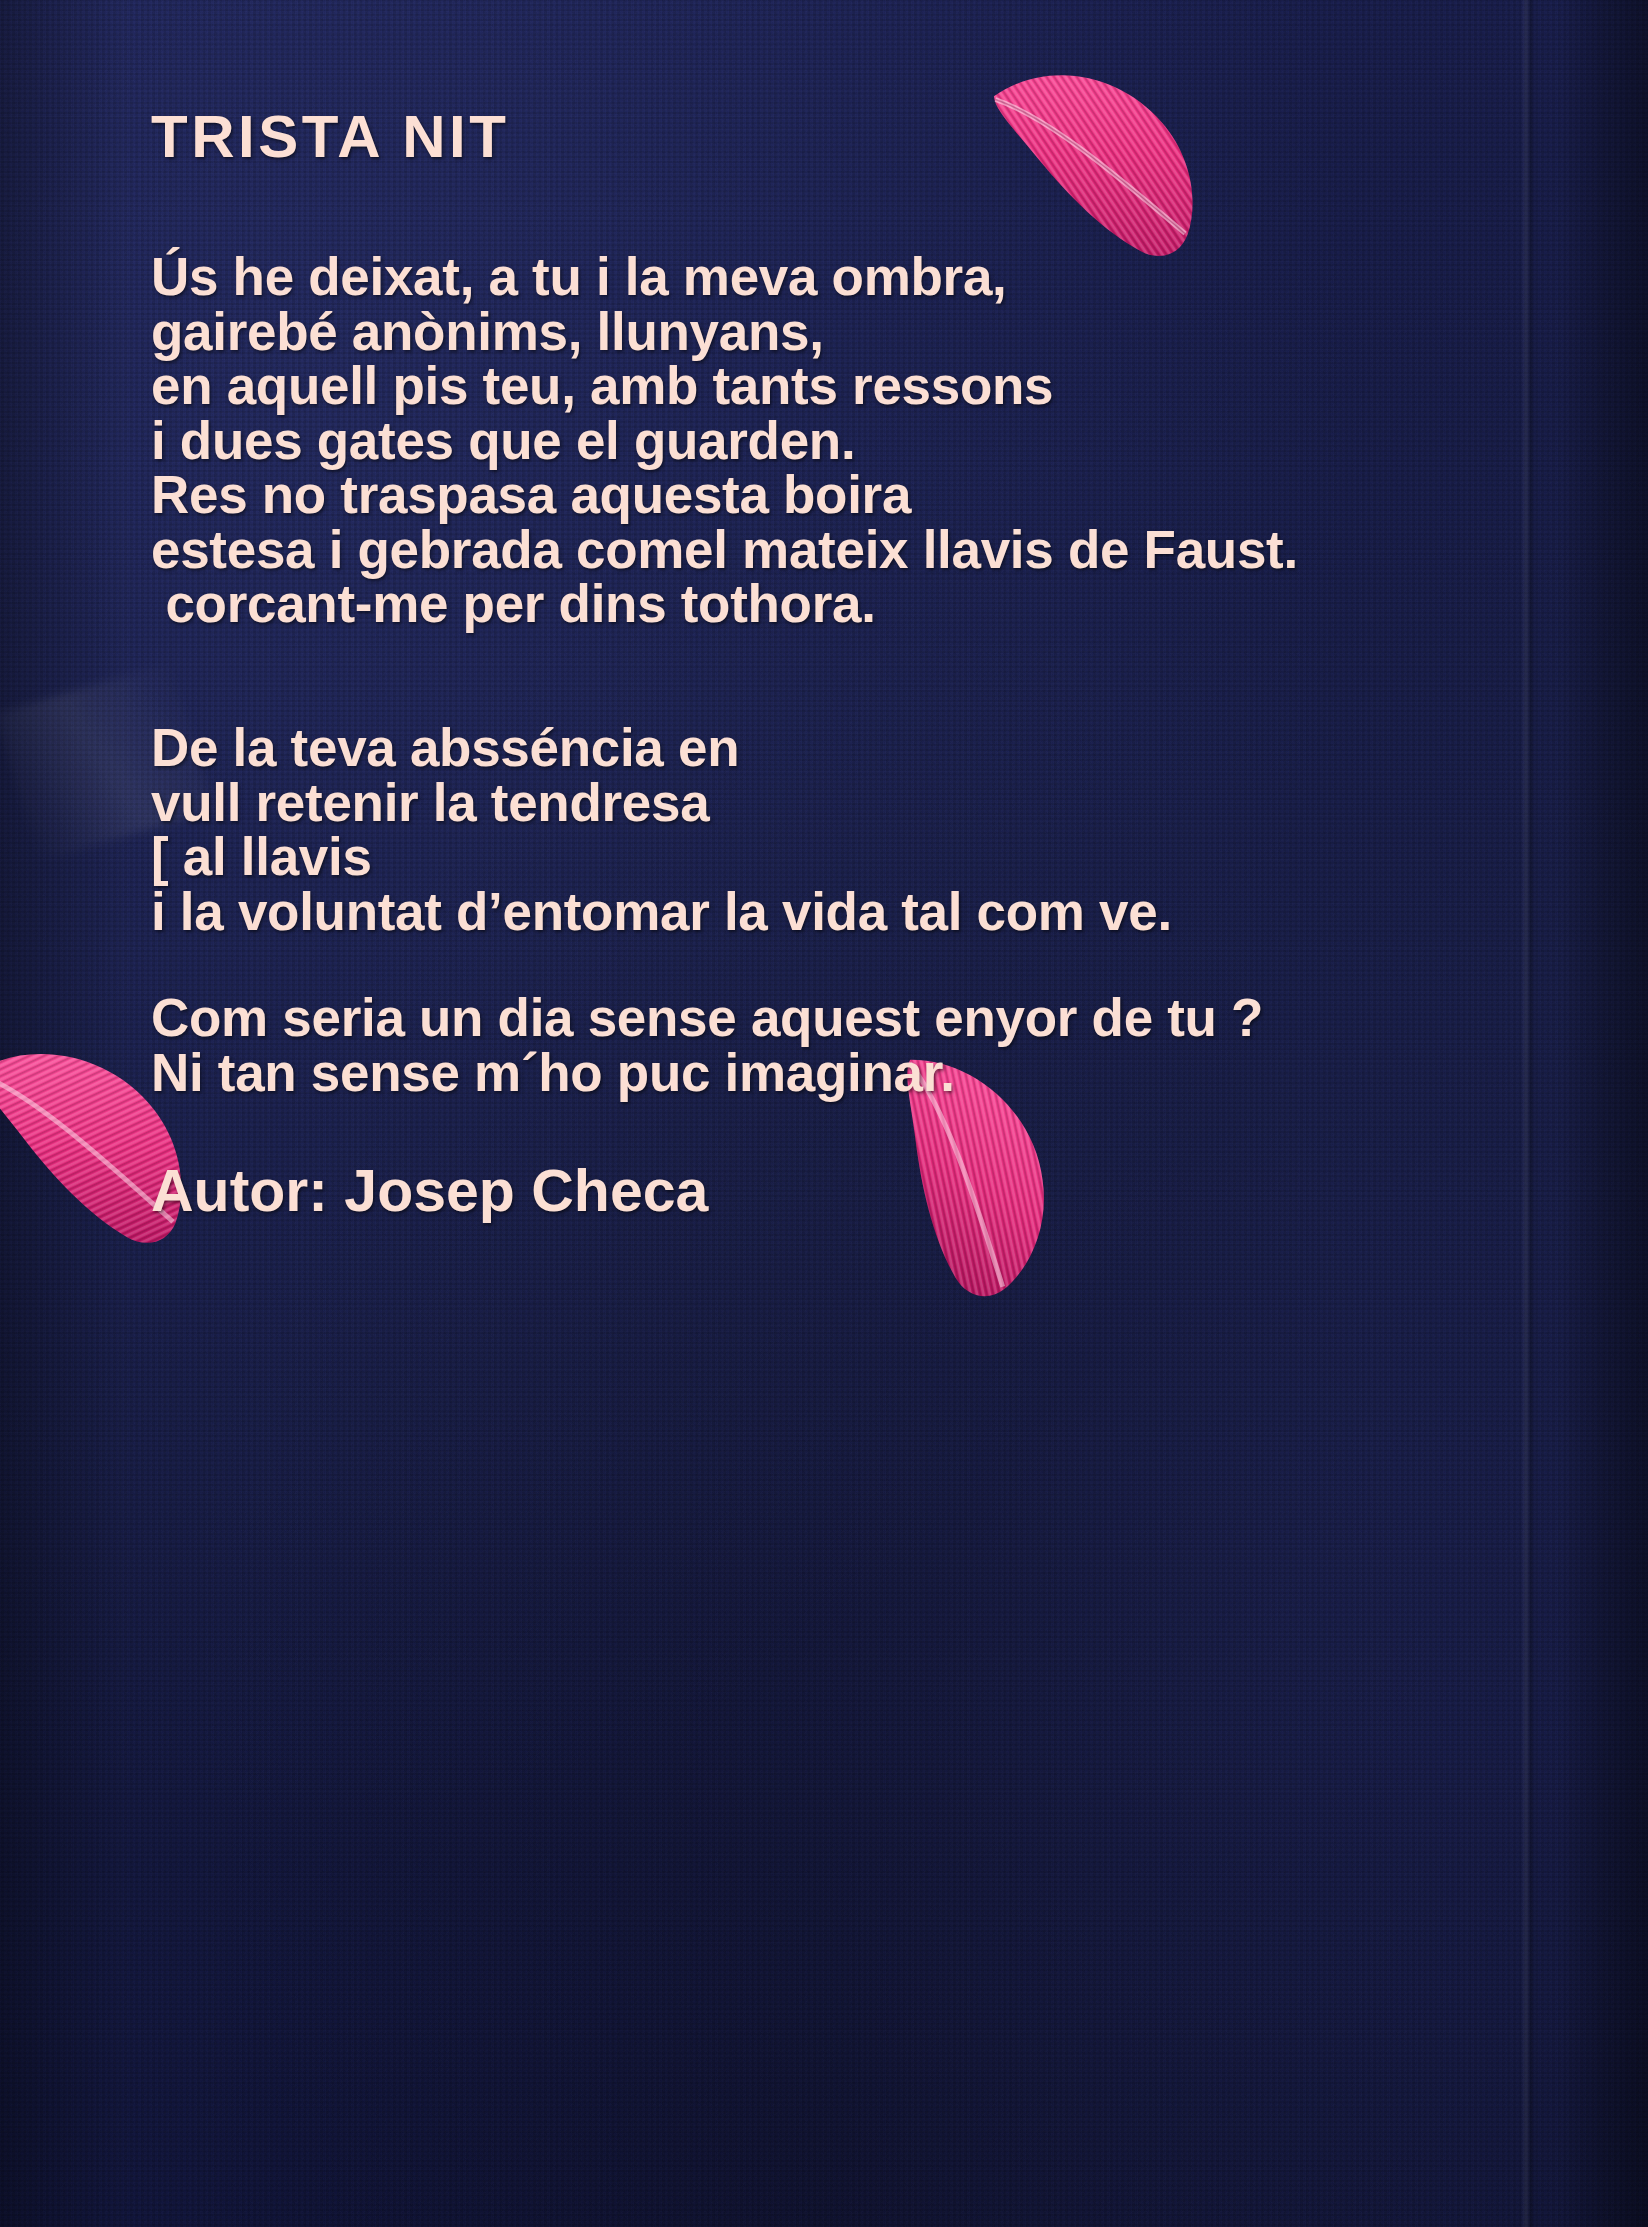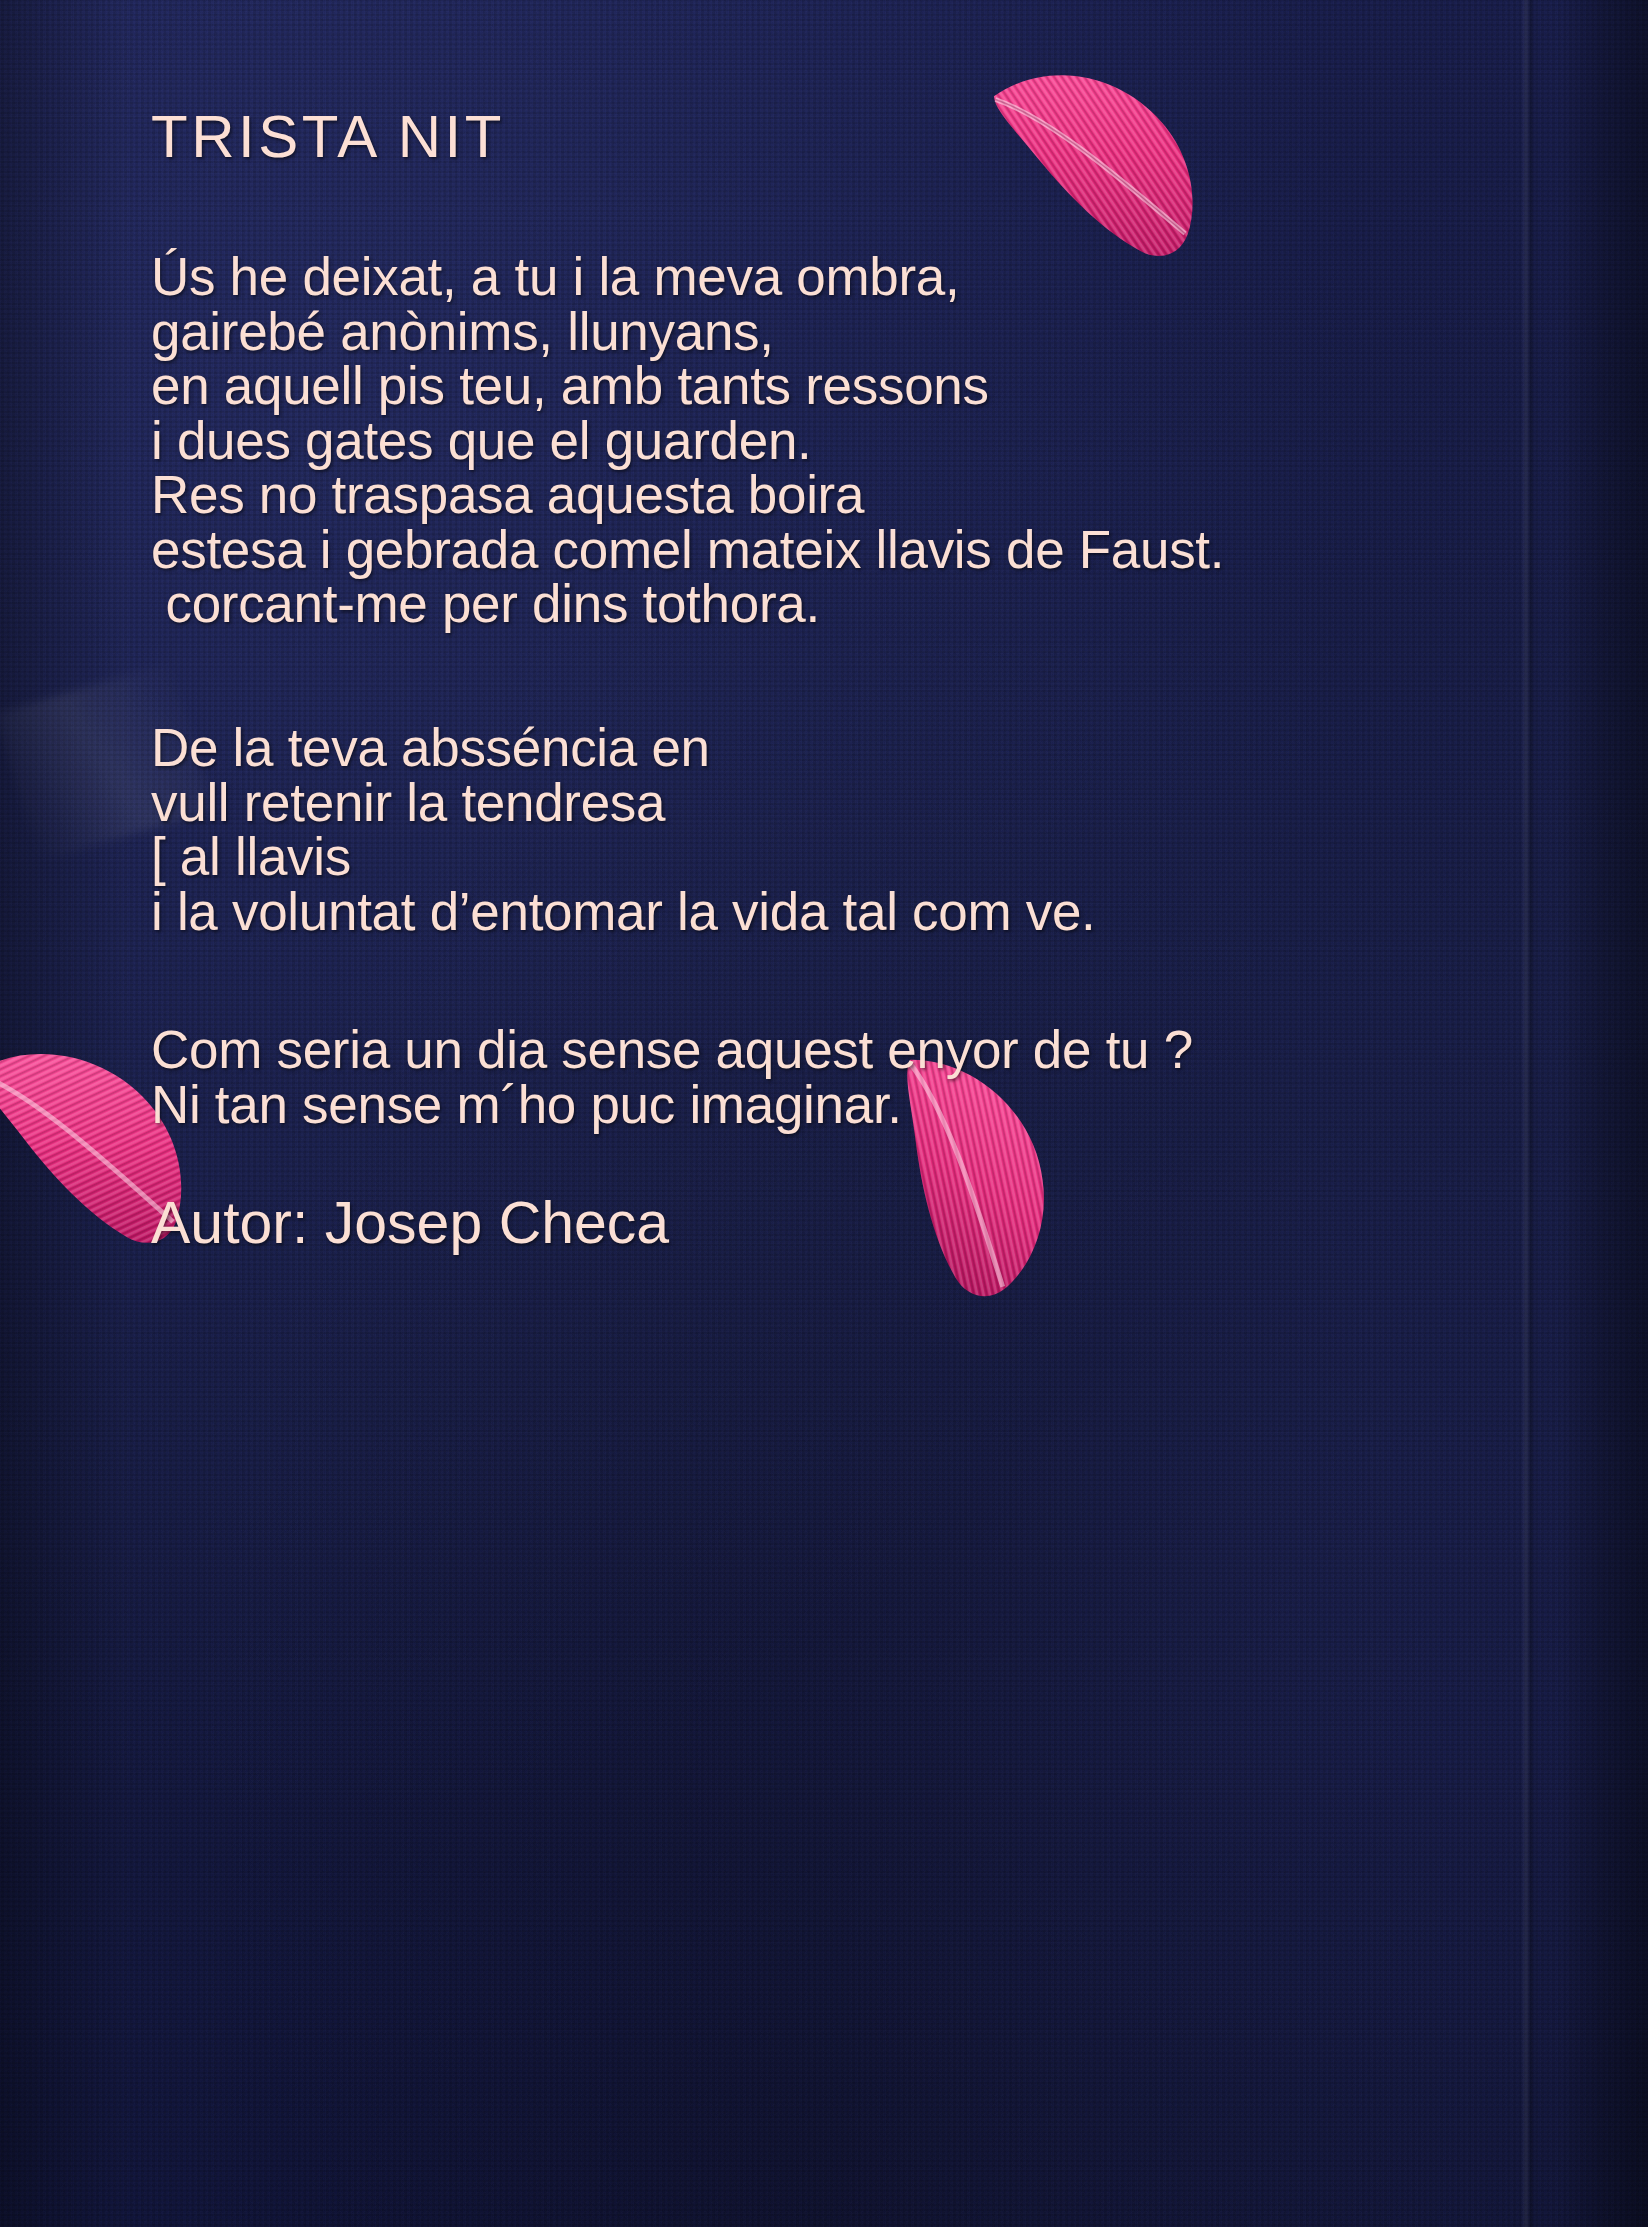--- a/index.html
+++ b/index.html
@@ -10,20 +10,21 @@
   body {
     font-family: "Liberation Sans", sans-serif;
   }
 
   .poster {
     position: relative;
     width: 1648px;
     height: 2227px;
     overflow: hidden;
     background: #151a46;
+    font-weight: bold;
   }
 
   
   .fabric-base {
     position: absolute;
     inset: 0;
     background:
       radial-gradient(ellipse at 20% 18%, rgba(60,70,140,0.28) 0%, rgba(0,0,0,0) 55%),
       radial-gradient(ellipse at 78% 72%, rgba(46,54,115,0.25) 0%, rgba(0,0,0,0) 60%),
       radial-gradient(ellipse at 50% 100%, rgba(8,9,28,0.55) 0%, rgba(0,0,0,0) 55%),
@@ -128,21 +129,21 @@
   }
   .line {
     font-size: 53px;
     line-height: 1.03;
     white-space: pre;
     color: #fbdfd4;
     text-shadow: 1.4px 2.1px 3.5px rgba(0,0,0,0.5);
     letter-spacing: -0.3px;
   }
   .stanza-1 { margin-bottom: 89px; }
-  .stanza-2 { margin-bottom: 84px; }
+  .stanza-2 { margin-bottom: 52px; }
   .stanza-3 { margin-bottom: 60px; }
   .author {
     font-size: 59px;
     line-height: 1.05;
     white-space: pre;
     color: #fbdfd4;
     text-shadow: 1.4px 2.1px 3.5px rgba(0,0,0,0.5);
   }
 </style>
 </head>

